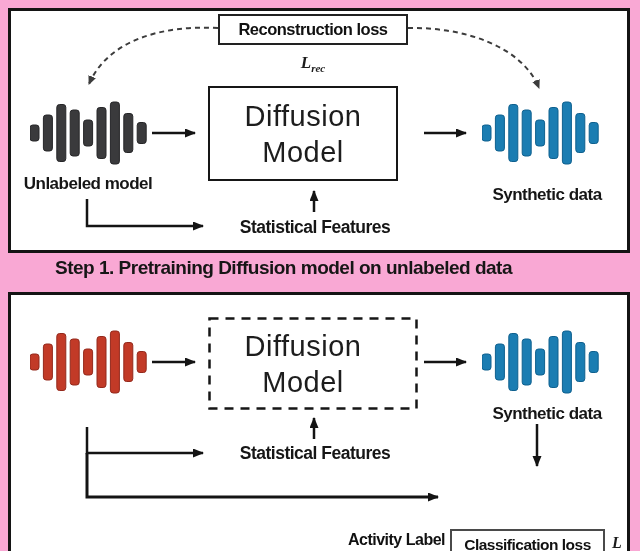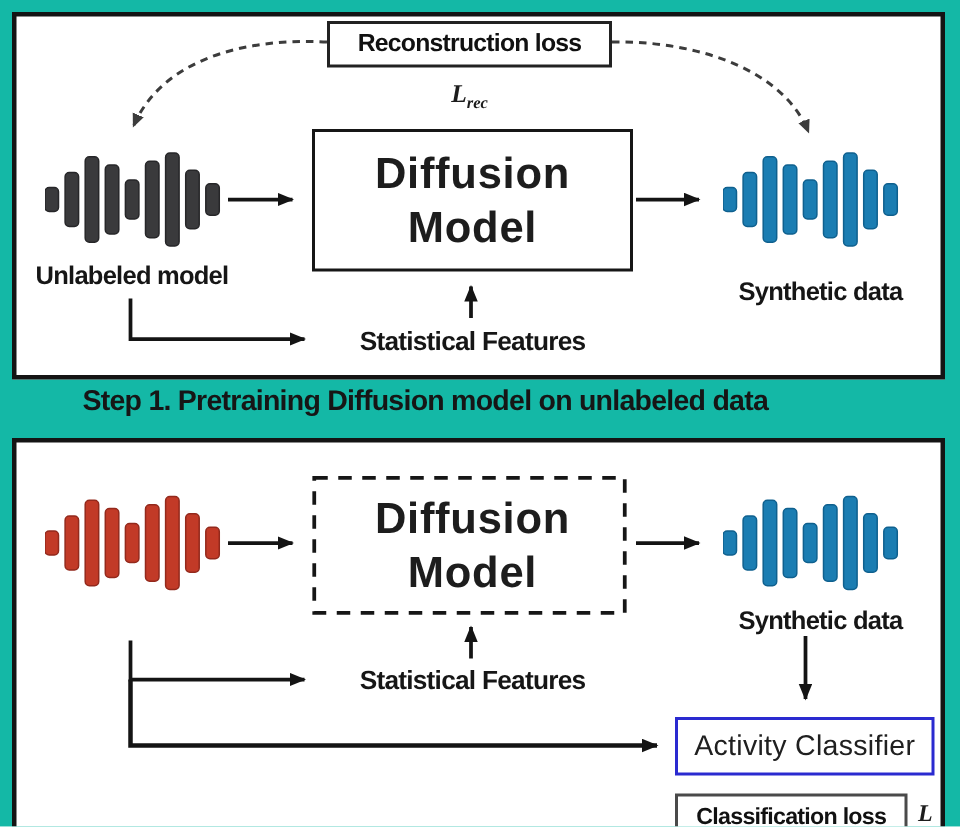--- a/index.html
+++ b/index.html
@@ -1,31 +1,31 @@
 <!DOCTYPE html>
 <html style="--unlabeled-wave: #3a3a3c; --unlabeled-wave-stroke: #262628; --synthetic-wave: #1b7db2; --synthetic-wave-stroke: #0f608e; --labeled-wave: #c23a27; --labeled-wave-stroke: #93291c; --classifier-border: #2a2ad0; --loss-box-border: #4a4a4a;"><head>
 <meta charset="utf-8">
 <style>
   html,body{margin:0;padding:0;background:#fff;}
-  .canvas{position:relative;width:640px;height:551px;overflow:hidden;background:#14b8a6;
+  .canvas{position:relative;width:640px;height:551px;overflow:hidden;background:#f9a8d4;
           font-family:"Liberation Sans",sans-serif;color:#111;}
   .panel{position:absolute;border:3px solid #141414;background:#fff;box-sizing:border-box;z-index:0;}
   #panel1{left:8px;top:8px;width:622px;height:245px;}
   #panel2{left:8px;top:292px;width:622px;height:268px;}
   #connectors{position:absolute;left:0;top:0;z-index:1;pointer-events:none;}
   .abs{position:absolute;box-sizing:border-box;}
   .lbl{font-weight:bold;font-size:17px;letter-spacing:-0.5px;text-align:center;color:#161616;z-index:2;}
   .box{background:#fff;display:flex;align-items:center;justify-content:center;z-index:2;}
   .recon-box{left:218px;top:14px;width:190px;height:31px;border:2px solid #222;
              font-weight:bold;font-size:16.5px;letter-spacing:-0.5px;}
   .mathsym{font-family:"Liberation Serif",serif;font-style:italic;font-weight:bold;font-size:17px;color:#1c1c1c;z-index:2;}
   .mathsym sub{font-size:11px;letter-spacing:0;margin-top:36px;}
   #lrec{left:270px;top:53px;width:86px;text-align:center;}
-  .diff-box{width:214px;height:95px;border:2.5px solid #161616;flex-direction:column;
-            font-size:29px;line-height:36px;letter-spacing:0.5px;color:#1d1d1d;text-align:center;font-weight:bold;}
+  .diff-box{width:190px;height:95px;border:2.5px solid #161616;flex-direction:column;
+            font-size:29px;line-height:36px;letter-spacing:0.5px;color:#1d1d1d;text-align:center;}
   #diff1{left:208px;top:86px;}
   #diff2{left:208px;top:317px;height:93px;border:none;background:transparent;}
   .wave{z-index:2;line-height:0;}
   #wave-unlabeled{left:30px;top:101px;}
   #wave-synth1{left:482px;top:101px;}
   #wave-labeled{left:30px;top:330px;}
   #wave-synth2{left:482px;top:330px;}
   #lbl-unlabeled{left:18px;top:174px;width:140px;}
   #lbl-synth1{left:477px;top:185px;width:140px;}
   #lbl-labeled{left:18px;top:404px;width:140px;}
@@ -140,24 +140,22 @@
         <rect x="53.6" y="19.0" width="9" height="26" rx="2.8" fill="#1b7db2" stroke="#0f608e" stroke-width="1"></rect>
         <rect x="67.0" y="6.5" width="9" height="51" rx="2.8" fill="#1b7db2" stroke="#0f608e" stroke-width="1"></rect>
         <rect x="80.4" y="1.0" width="9" height="62" rx="2.8" fill="#1b7db2" stroke="#0f608e" stroke-width="1"></rect>
         <rect x="93.8" y="12.5" width="9" height="39" rx="2.8" fill="#1b7db2" stroke="#0f608e" stroke-width="1"></rect>
         <rect x="107.2" y="21.5" width="9" height="21" rx="2.8" fill="#1b7db2" stroke="#0f608e" stroke-width="1"></rect>
       </svg></div>
   <div id="lbl-synth2" class="abs lbl">Synthetic data</div>
 
   <div id="statfeat2" class="abs lbl">Statistical Features</div>
 
-  <div class="abs box classifier-box">
-    <span>Activity Classifier</span>
-  </div>
 
+  <div id="activity-label" class="abs">Activity Label</div>
 
   <div class="abs box loss-box">
     <span>Classification loss</span>
   </div>
 
   <div id="lcls" class="abs mathsym"><span>L</span></div>
 
 </div>
 
 </body></html>

